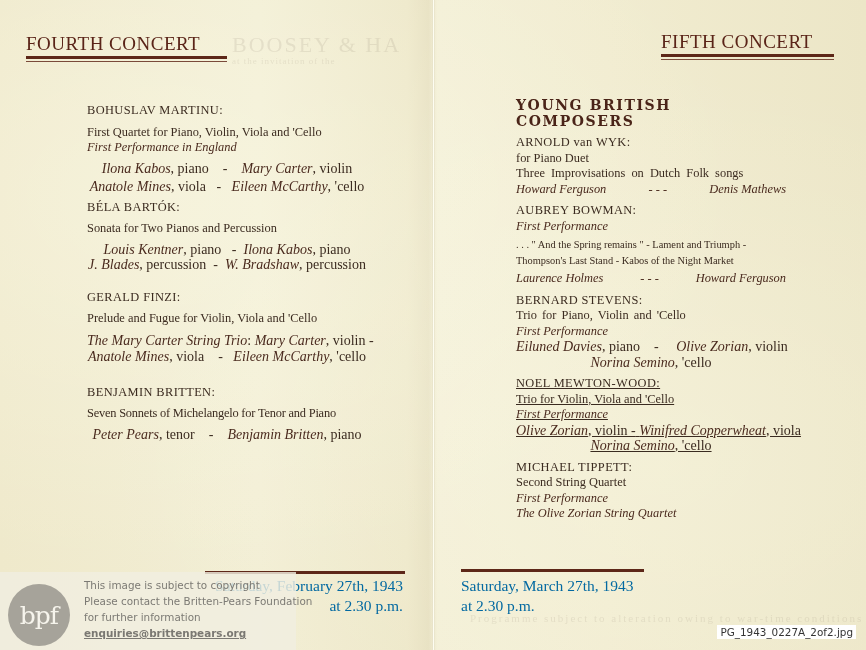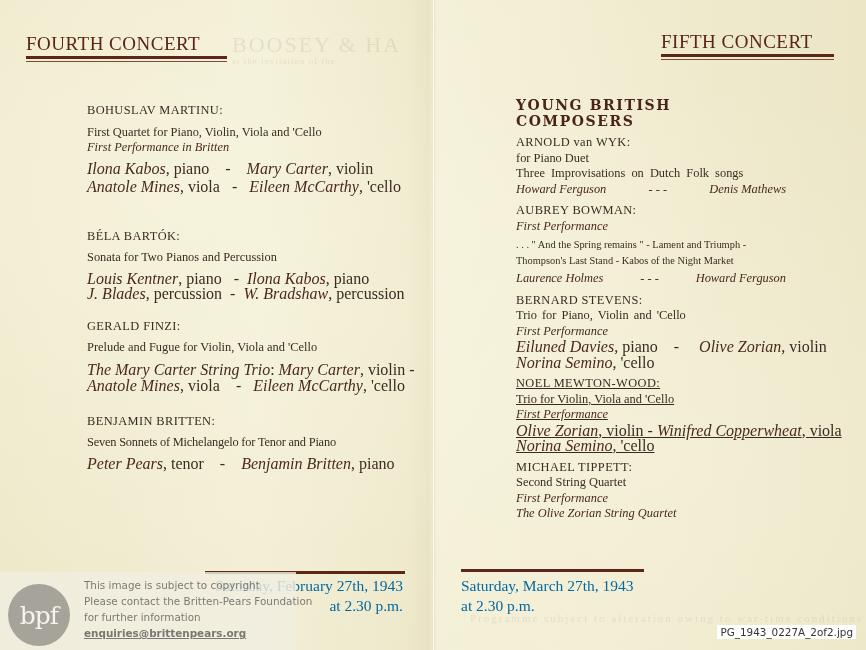--- a/index.html
+++ b/index.html
@@ -40,21 +40,21 @@
     .rule-thin  { position: absolute; height: 1px; background: #7a4a3a; }
 
     .col { position: absolute; font-size: 11.2px; line-height: 15.5px; }
     .col.left { left: 87px; top: 103px; width: 280px; }
     .col.right { left: 516px; top: 98px; width: 270px; }
 
     .block { margin-bottom: 0; }
     .composer { font-family: "Liberation Serif", serif; font-size: 12.4px; letter-spacing: 0.4px; color: #3b2b20; }
     .work { font-family: "Liberation Serif", serif; font-size: 12.4px; color: #3b2b20; }
     .note { font-family: "Liberation Serif", serif; font-style: italic; font-size: 12.4px; color: #4a2a1e; }
-    .perf { font-family: "Liberation Serif", serif; font-size: 16px; color: #3b2b20; white-space: nowrap; }
+    .perf { font-family: "Liberation Serif", serif; font-size: 14px; color: #3b2b20; white-space: nowrap; text-align: center; }
     .perf i { font-style: italic; color: #4a2a1e; }
     .small { font-family: "Liberation Serif", serif; font-size: 10.4px; color: #3b2b20; white-space: nowrap; }
     .section-heading {
       font-family: "DejaVu Serif", serif; font-weight: bold;
       font-size: 14px; letter-spacing: 1.6px; color: #4a2418;
       margin-bottom: 6px;
     }
     .row-justify { display: flex; justify-content: space-between; }
 
     .date {
@@ -93,24 +93,24 @@
 <div class="ghost g1">BOOSEY &amp; HA</div>
 <div class="ghost g2">at the invitation of the</div>
 <div class="ghost g4">Programme subject to alteration owing to war-time conditions</div>
 
 <div class="concert-title" style="left:26px; top:33px;">FOURTH CONCERT</div>
 <div class="rule-thick" style="left:26px; top:56px; width:201px;"></div>
 <div class="rule-thin" style="left:26px; top:61px; width:201px;"></div>
 
 <div class="col left">
 
-  <div class="block" style="margin-bottom:34px;">
+  <div class="block" style="margin-bottom:5px;">
     <div class="composer" style="margin-bottom:6px;">BOHUSLAV MARTINU:</div>
     <div class="work">First Quartet for Piano, Violin, Viola and 'Cello</div>
-    <div class="note" style="margin-bottom:5px;">First Performance in Britten</div>
+    <div class="note" style="margin-bottom:5px;">First Performance in England</div>
     <div class="perf" style="margin-bottom:3px;">
       <i>Ilona Kabos</i><span>, piano</span>
       &nbsp;&nbsp;&nbsp;<span>-</span>&nbsp;&nbsp;&nbsp;
       <i>Mary Carter</i><span>, violin</span>
     </div>
     <div class="perf">
       <i>Anatole Mines</i><span>, viola</span>
       &nbsp;&nbsp;<span>-</span>&nbsp;&nbsp;
       <i>Eileen McCarthy</i><span>, 'cello</span>
     </div>

